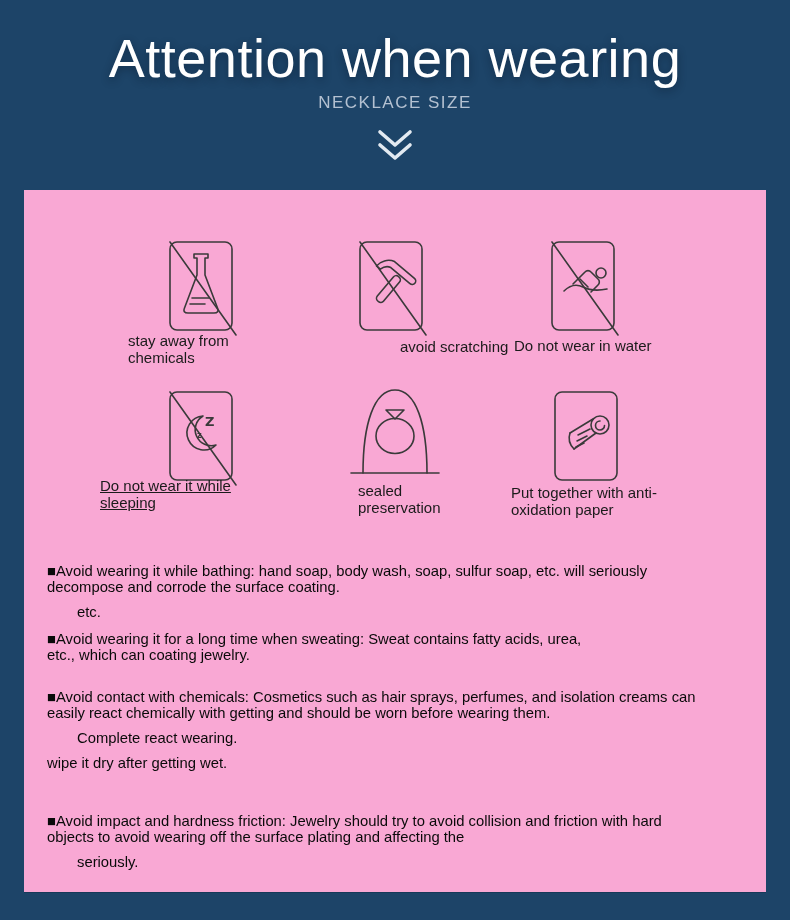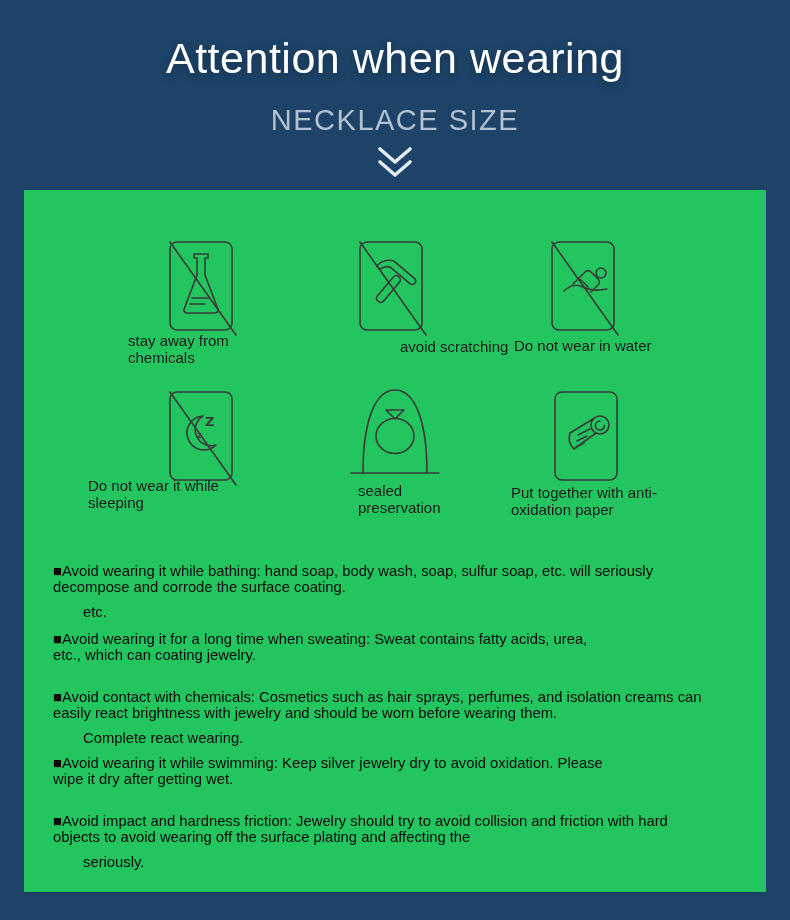--- a/index.html
+++ b/index.html
@@ -4,58 +4,58 @@
 <style>
   html,body{margin:0;padding:0;}
   body{
     width:790px;height:920px;overflow:hidden;position:relative;
     background:#1d4468;
     font-family:"Liberation Sans", sans-serif;
   }
   
   .header{padding-top:36px;text-align:center;}
   .title{
-    color:#ffffff;font-size:43px;line-height:44px;font-weight:normal;margin:0;
+    color:#ffffff;font-size:54px;line-height:44px;font-weight:normal;margin:0;
     letter-spacing:0.5px;
     text-shadow:0 3px 9px rgba(8,22,40,0.45);
   }
   .subtitle{
-    margin-top:28px;line-height:24px;
-    color:#b4c1d1;font-size:29px;letter-spacing:1.5px;font-weight:normal;
+    margin-top:11px;line-height:24px;
+    color:#b4c1d1;font-size:17px;letter-spacing:1.5px;font-weight:normal;
   }
   .chevrons{margin-top:14px;height:36px;}
   .chevrons svg{display:inline-block;}
   
   .card{
     position:absolute;left:24px;top:190px;width:742px;height:702px;
-    background:#22c55e;box-shadow:0 1px 0 rgba(0,0,0,0.15);
+    background:#f9a8d4;box-shadow:0 1px 0 rgba(0,0,0,0.15);
   }
   
   .picto{position:absolute;fill:none;stroke:#3a3a3a;stroke-width:1.6;
          stroke-linecap:round;stroke-linejoin:round;}
   .picto text{fill:#3a3a3a;stroke:none;font-family:"DejaVu Sans", sans-serif;font-weight:bold;}
   .i1{left:141px;top:48px;}
   .i2{left:331px;top:48px;}
   .i3{left:523px;top:48px;}
   .i4{left:141px;top:198px;}
   .i5{left:326px;top:196px;}
   .i6{left:526px;top:198px;}
   
   .lab{
     position:absolute;color:#1b1b1b;font-size:15px;line-height:17px;white-space:nowrap;
   }
   .l1{left:104px;top:142px;}
   .l2{left:336px;top:148px;margin-left:40px;}
   .l3{left:490px;top:147px;}
-  .l4{left:64px;top:287px;}
+  .l4{left:76px;top:287px;text-decoration:underline;}
   .l5{left:334px;top:292px;}
   .l6{left:487px;top:294px;}
   
   .note{
-    position:absolute;left:29px;color:#0a0a0a;
+    position:absolute;left:23px;color:#0a0a0a;
     font-size:14.8px;line-height:15.5px;white-space:nowrap;
   }
   .n1{top:374px;}
   .n2{top:442px;}
   .n3{top:500px;}
   .n4{top:566px;}
   .n5{top:624px;}
   .note-cont{padding-left:30px;margin-top:10px;}
 </style>
 </head>
@@ -151,26 +151,25 @@
     <div class="note-cont">etc.</div>
   </div>
 
   <div class="note n2">
     <div>■Avoid wearing it for a long time when sweating: Sweat contains fatty acids, urea,</div>
     <div>etc., which can coating jewelry.</div>
   </div>
 
   <div class="note n3">
     <div>■Avoid contact with chemicals: Cosmetics such as hair sprays, perfumes, and isolation creams can</div>
-    <div>easily react brightness with jewelry and should be worn before wearing them.</div>
+    <div>easily react chemically with getting and should be worn before wearing them.</div>
     <div class="note-cont">Complete react wearing.</div>
   </div>
 
   <div class="note n4">
-    <div>■Avoid wearing it while swimming: Keep silver jewelry dry to avoid oxidation. Please</div>
     <div>wipe it dry after getting wet.</div>
   </div>
 
   <div class="note n5">
     <div>■Avoid impact and hardness friction: Jewelry should try to avoid collision and friction with hard</div>
     <div>objects to avoid wearing off the surface plating and affecting the</div>
     <div class="note-cont">seriously.</div>
   </div>
 
 </div>

